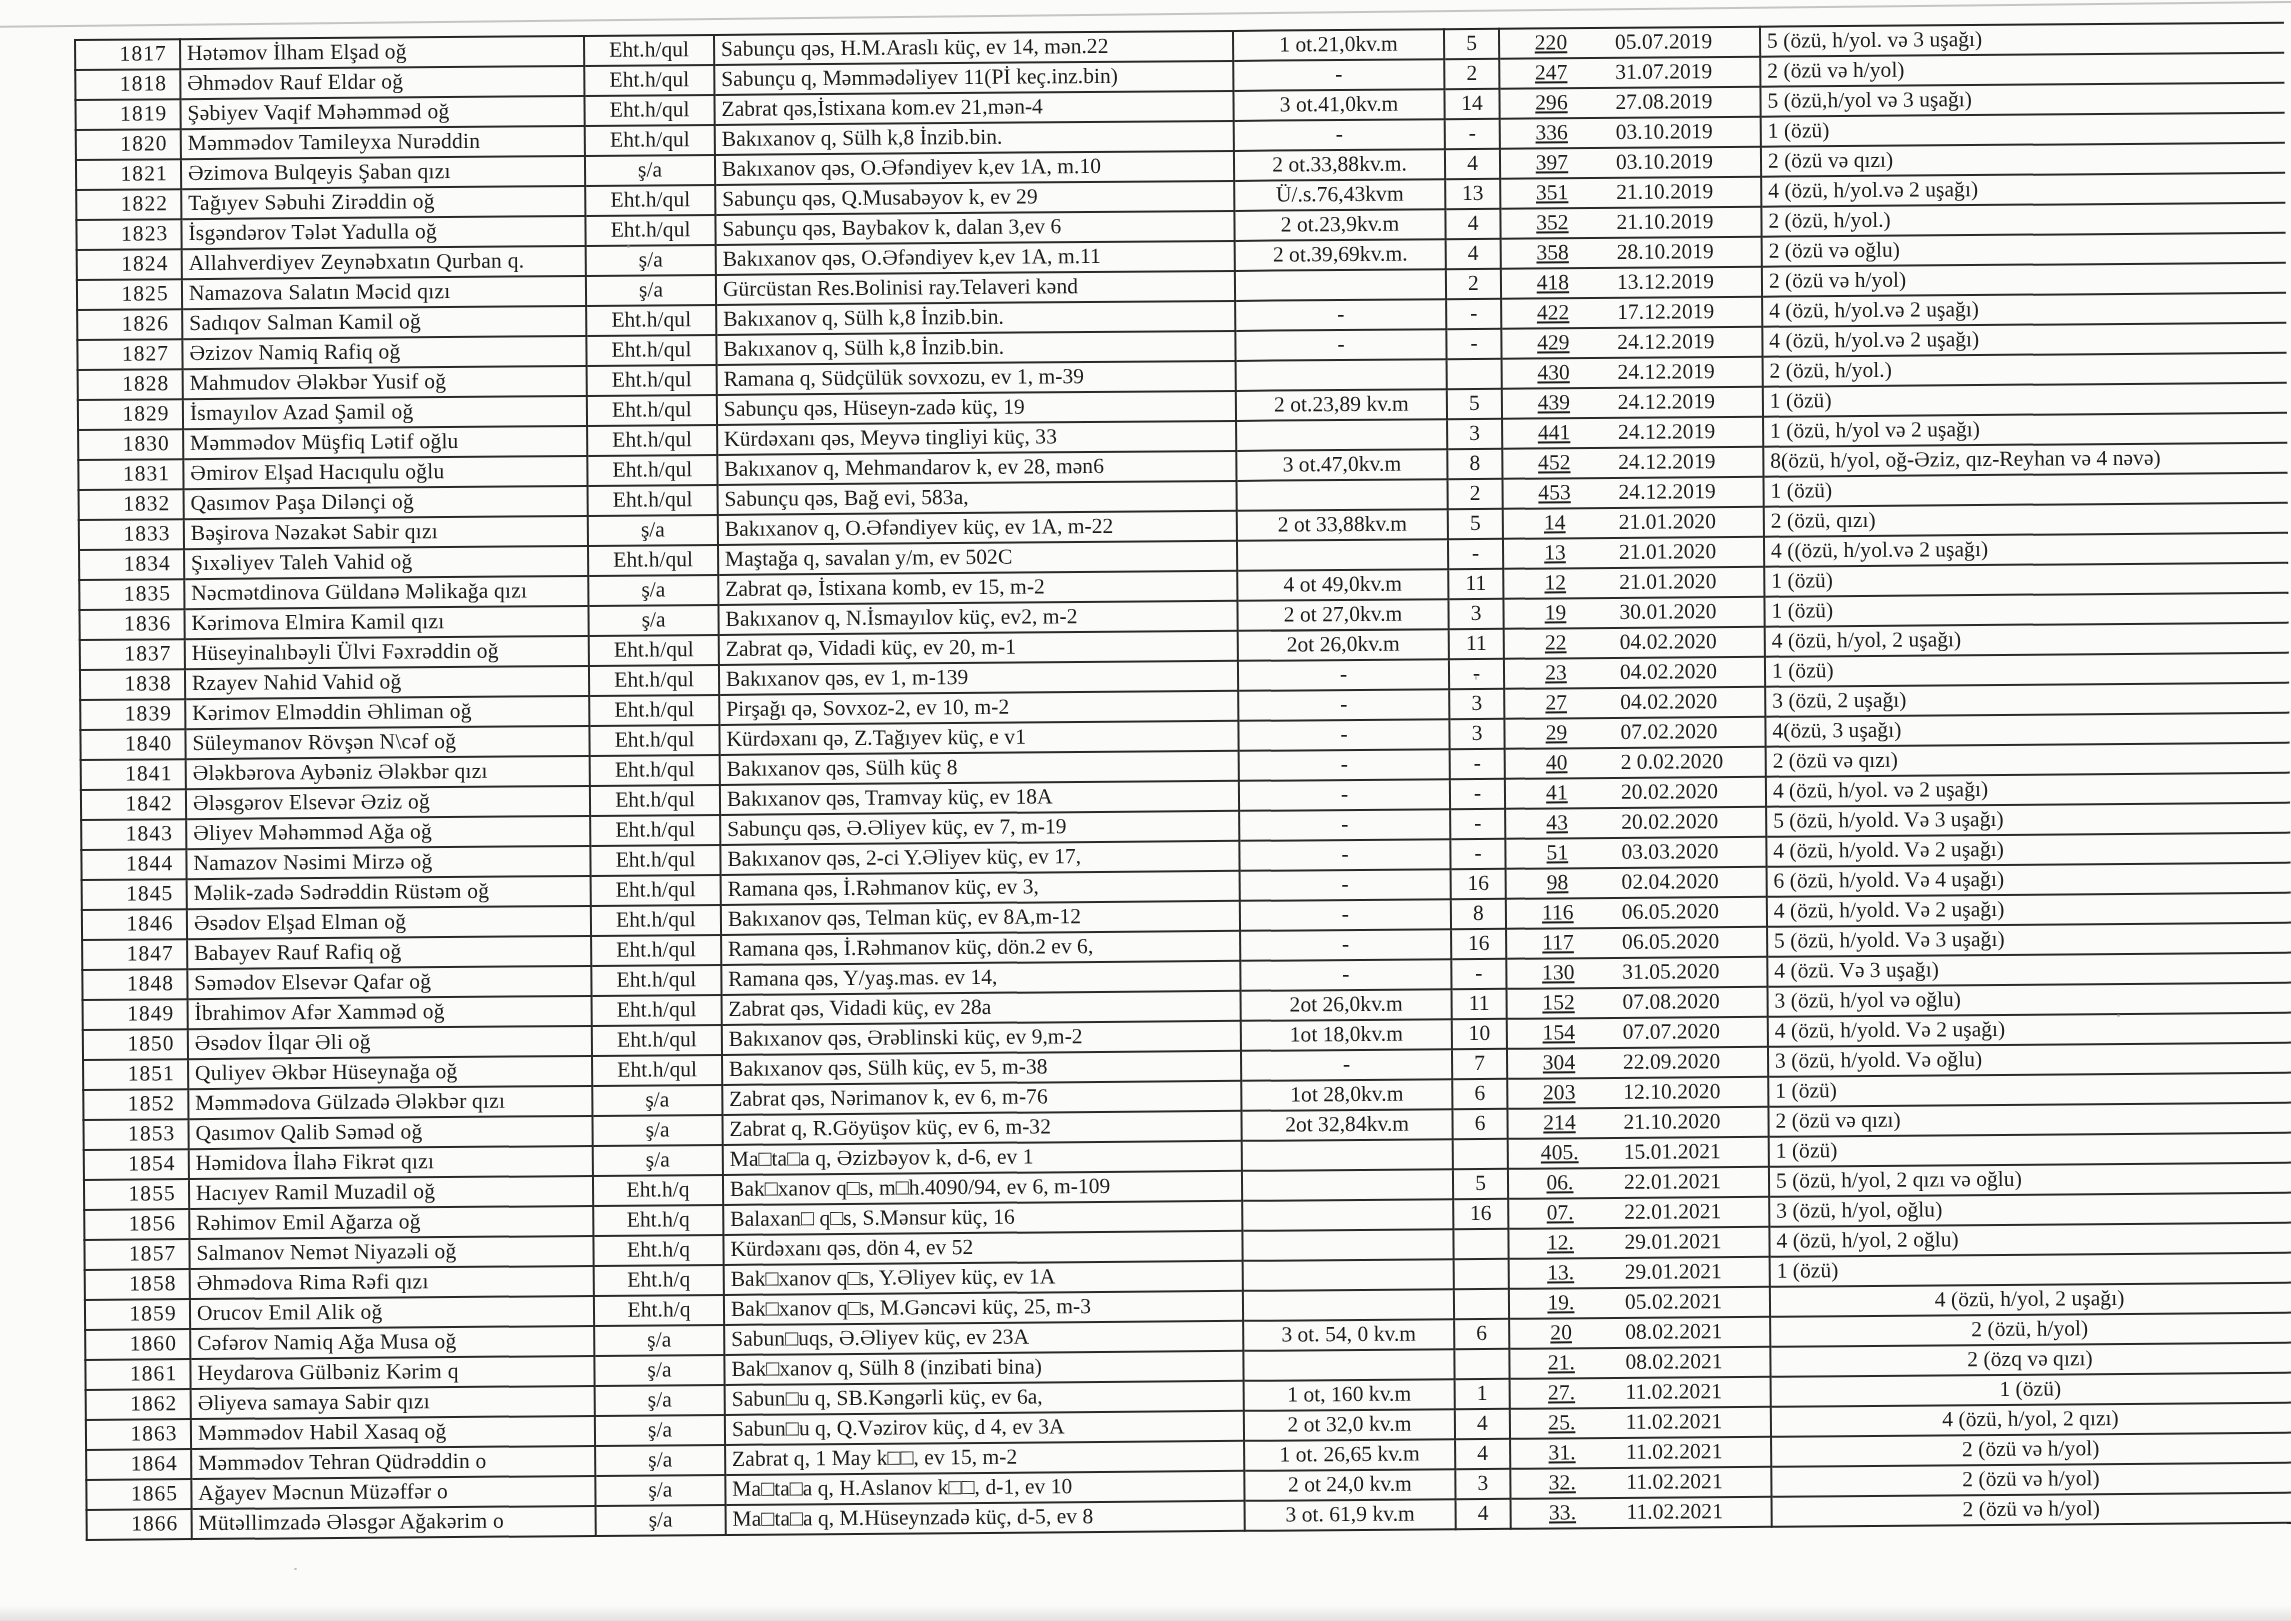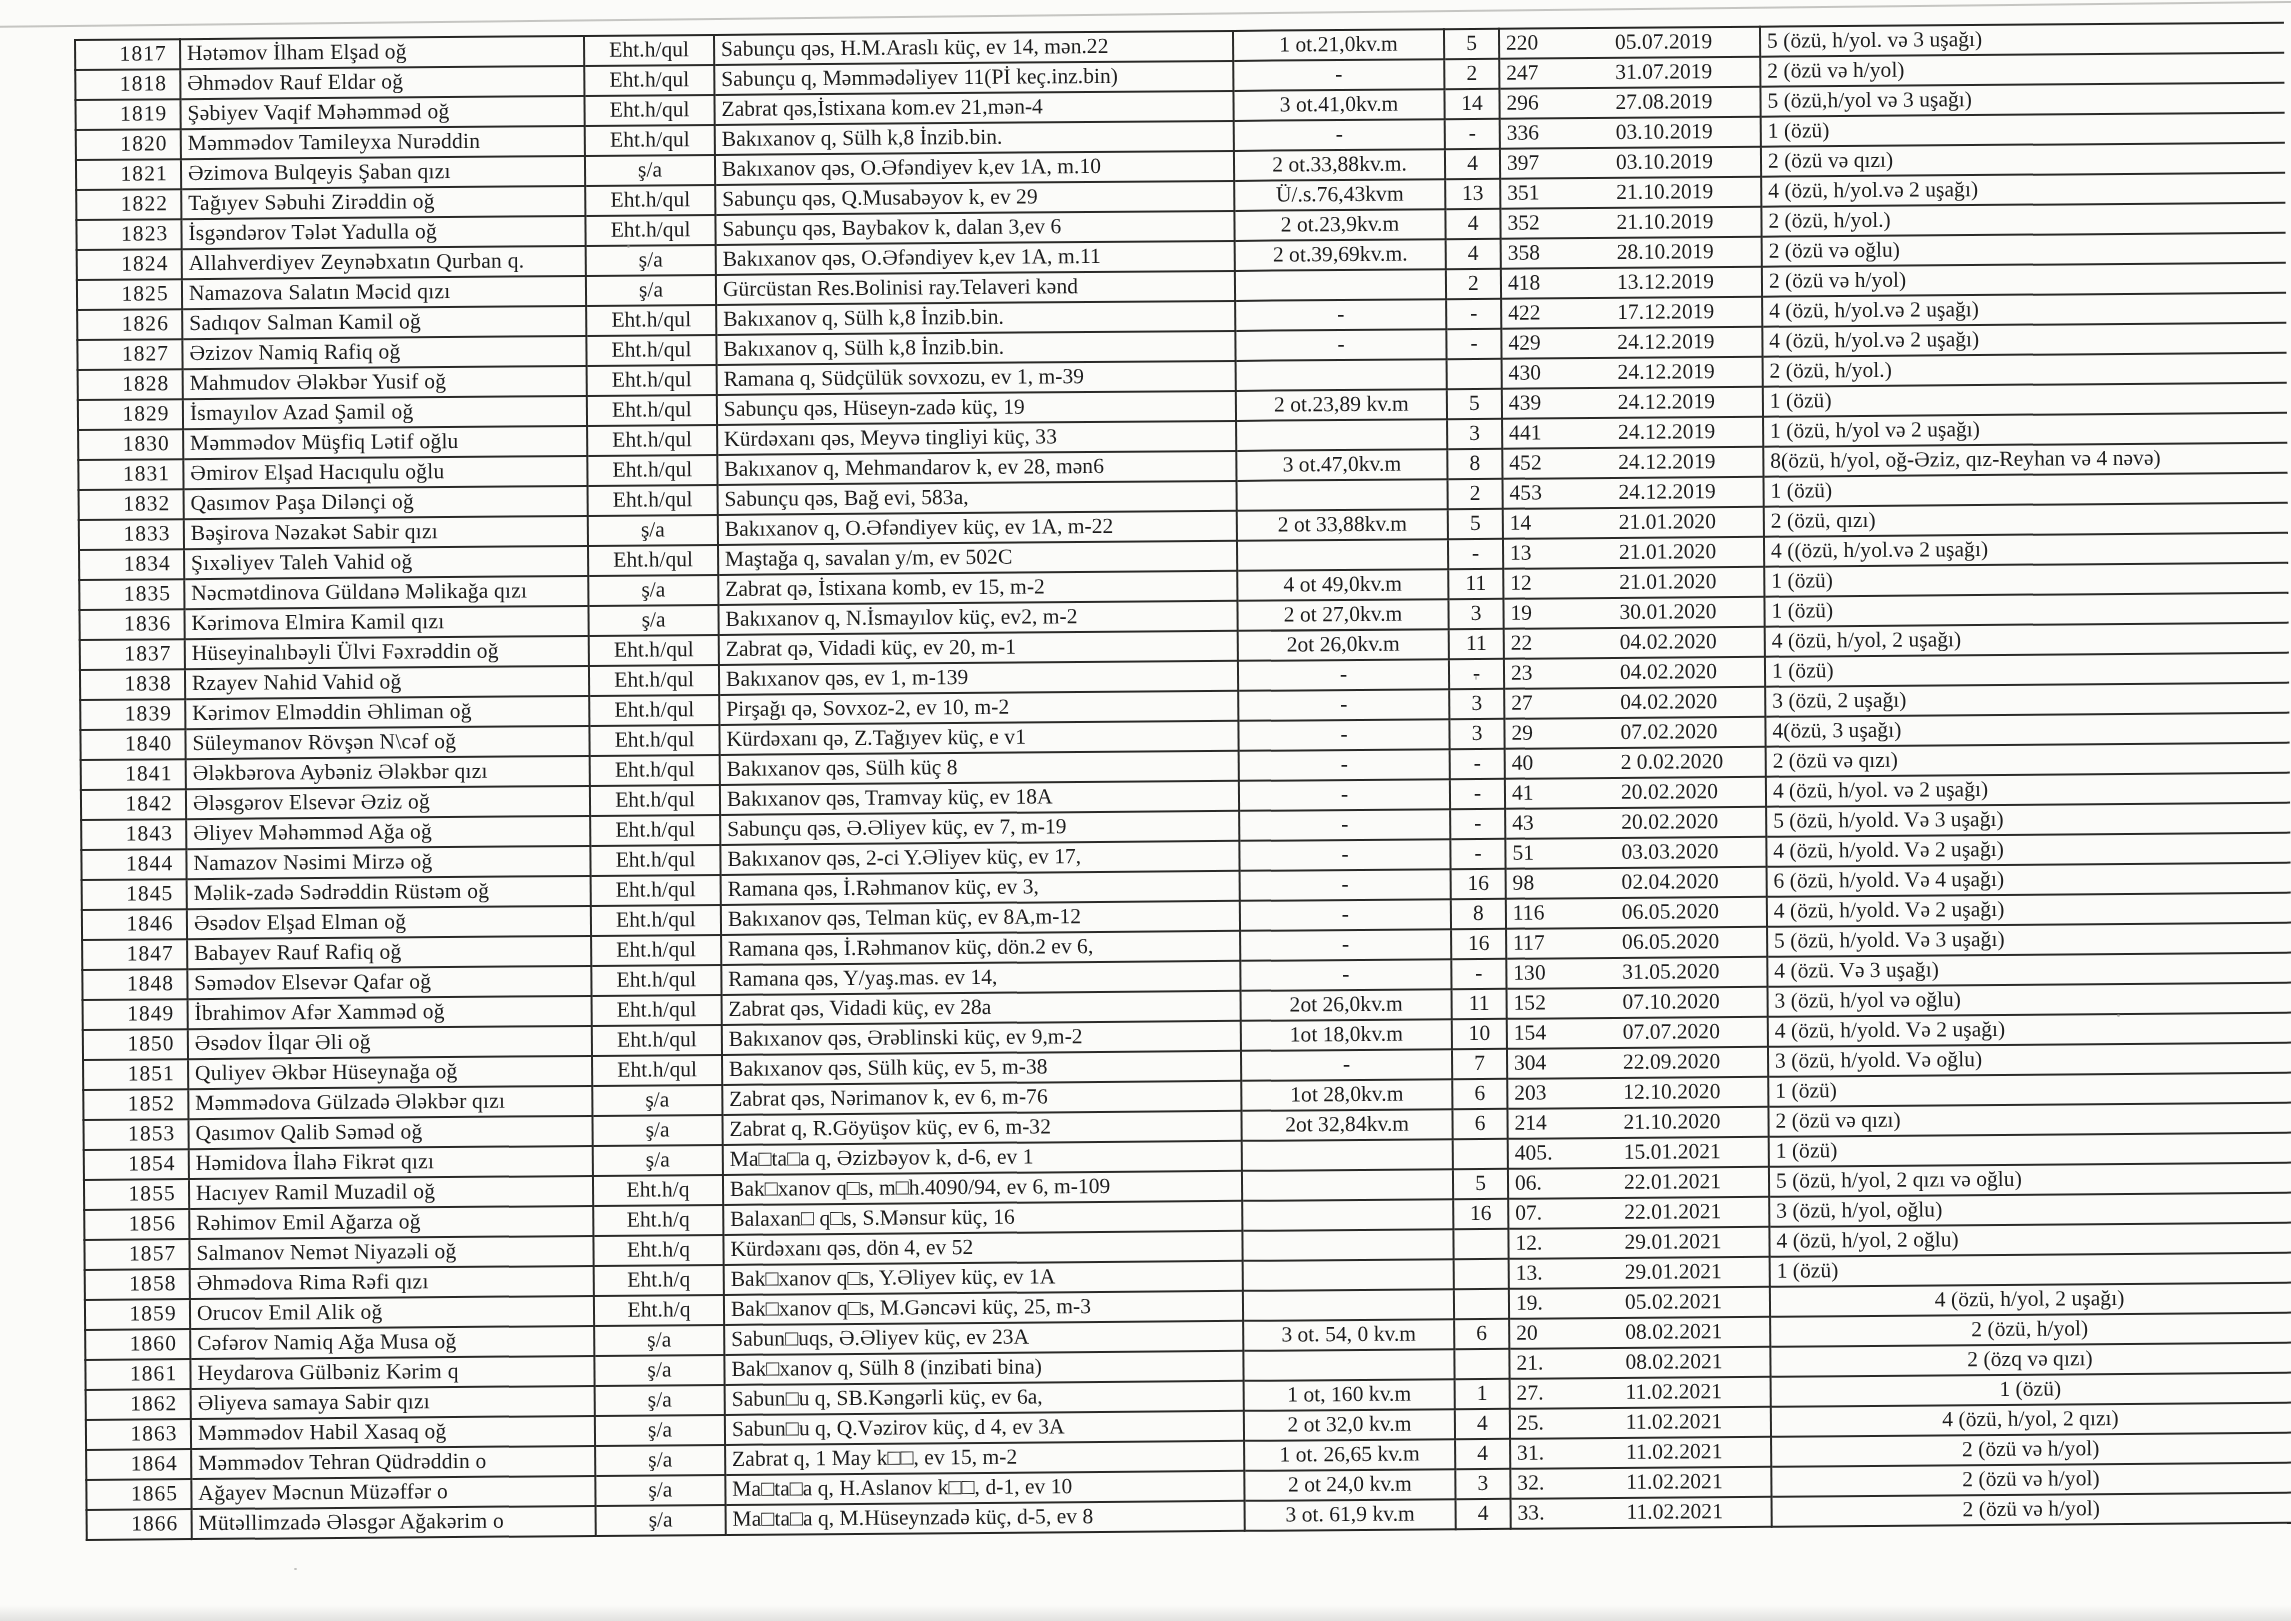--- a/index.html
+++ b/index.html
@@ -62,21 +62,21 @@
   col.c-area{width:211px;}
   col.c-qty{width:55px;}
   col.c-reg{width:261px;}
   col.c-fam{width:524px;}
   td.c-no{text-align:center;font-size:22.5px;letter-spacing:1px;}
   td.c-name{padding-left:15.7px;letter-spacing:0.2px;}
   td.c-type{text-align:center;font-size:20.6px;}
   td.c-addr{padding-left:13.7px;}
   td.c-area{text-align:center;font-size:20.6px;}
   td.c-qty{text-align:center;font-size:21.6px;}
-  td.c-reg .regno{display:inline-block;width:90px;text-align:left;}
+  td.c-reg .regno{display:inline-block;width:90px;text-align:center;text-decoration:underline;}
   td.c-reg .regdate{display:inline-block;margin-left:19px;}
   td.c-fam{padding-left:11.8px;font-size:20.6px;}
   
   table.registry tr:nth-child(n+43) td.c-fam{text-align:center;padding-left:0;}
   
   .speck{position:absolute;background:#9a9a96;border-radius:50%;opacity:.6;}
 </style>
 </head>
 <body>
 
@@ -416,21 +416,21 @@
             <td class="c-reg"><span class="regno">130</span><span class="regdate">31.05.2020</span></td>
             <td class="c-fam">4 (özü. Və 3 uşağı)</td>
           </tr>
           <tr>
             <td class="c-no">1849</td>
             <td class="c-name">İbrahimov Afər Xamməd oğ</td>
             <td class="c-type">Eht.h/qul</td>
             <td class="c-addr">Zabrat qəs, Vidadi küç, ev 28a</td>
             <td class="c-area">2ot   26,0kv.m</td>
             <td class="c-qty">11</td>
-            <td class="c-reg"><span class="regno">152</span><span class="regdate">07.10.2020</span></td>
+            <td class="c-reg"><span class="regno">152</span><span class="regdate">07.08.2020</span></td>
             <td class="c-fam">3 (özü, h/yol və oğlu)</td>
           </tr>
           <tr>
             <td class="c-no">1850</td>
             <td class="c-name">Əsədov İlqar Əli oğ</td>
             <td class="c-type">Eht.h/qul</td>
             <td class="c-addr">Bakıxanov  qəs, Ərəblinski küç, ev 9,m-2</td>
             <td class="c-area">1ot   18,0kv.m</td>
             <td class="c-qty">10</td>
             <td class="c-reg"><span class="regno">154</span><span class="regdate">07.07.2020</span></td>

